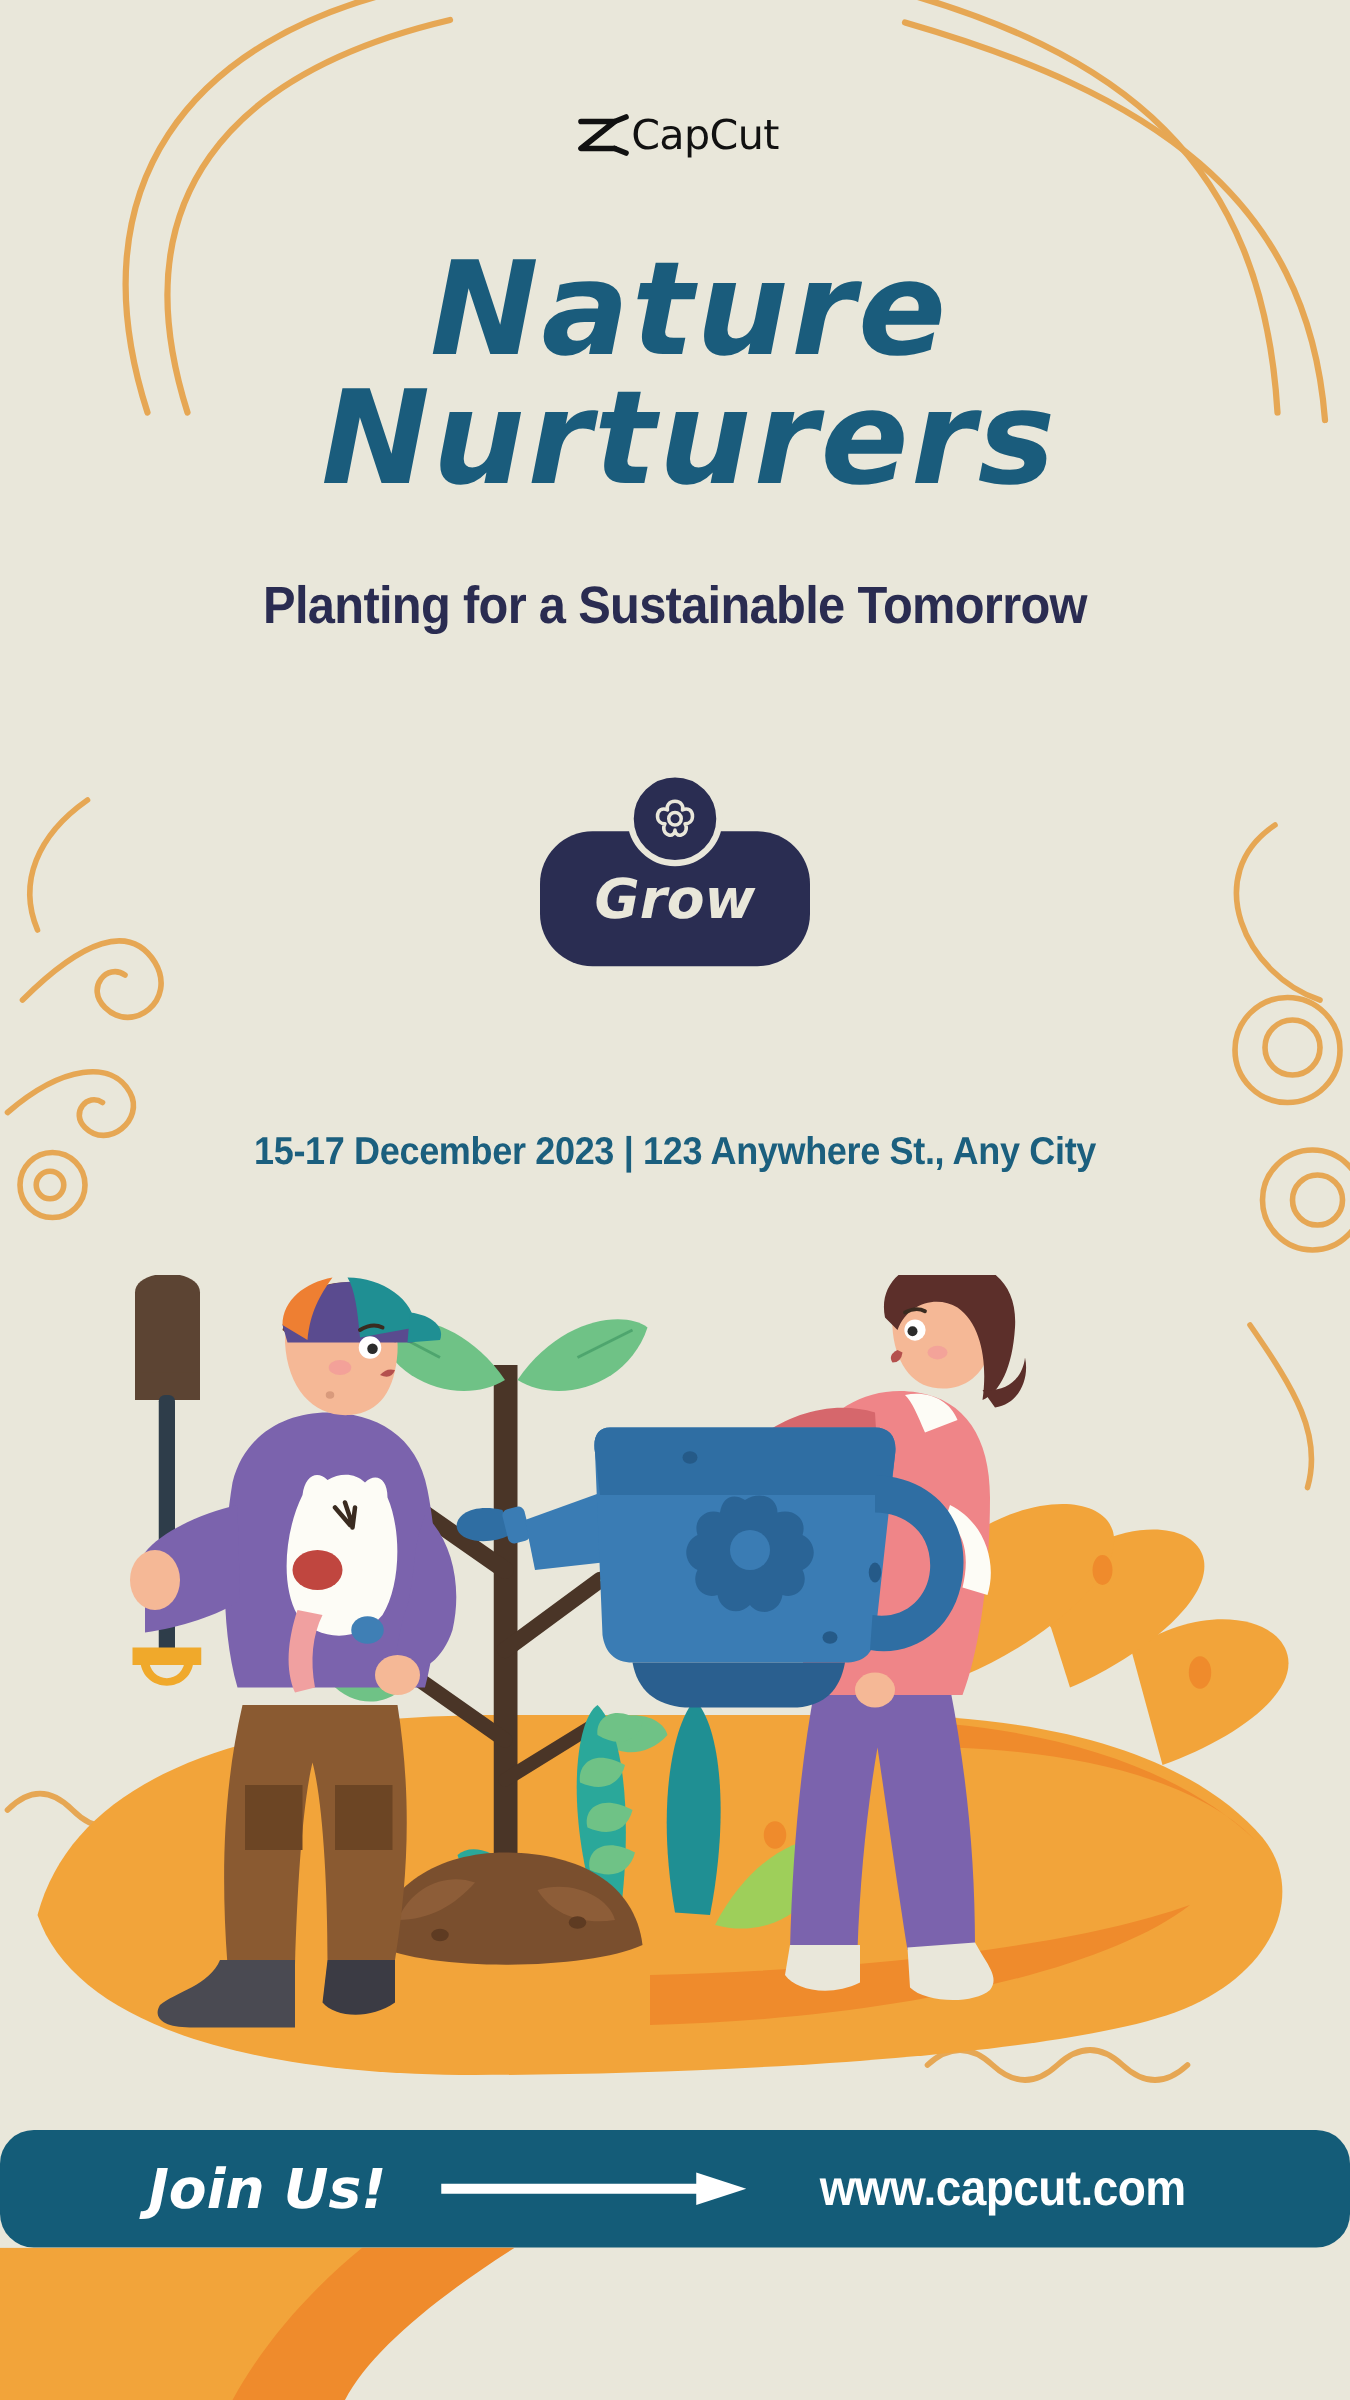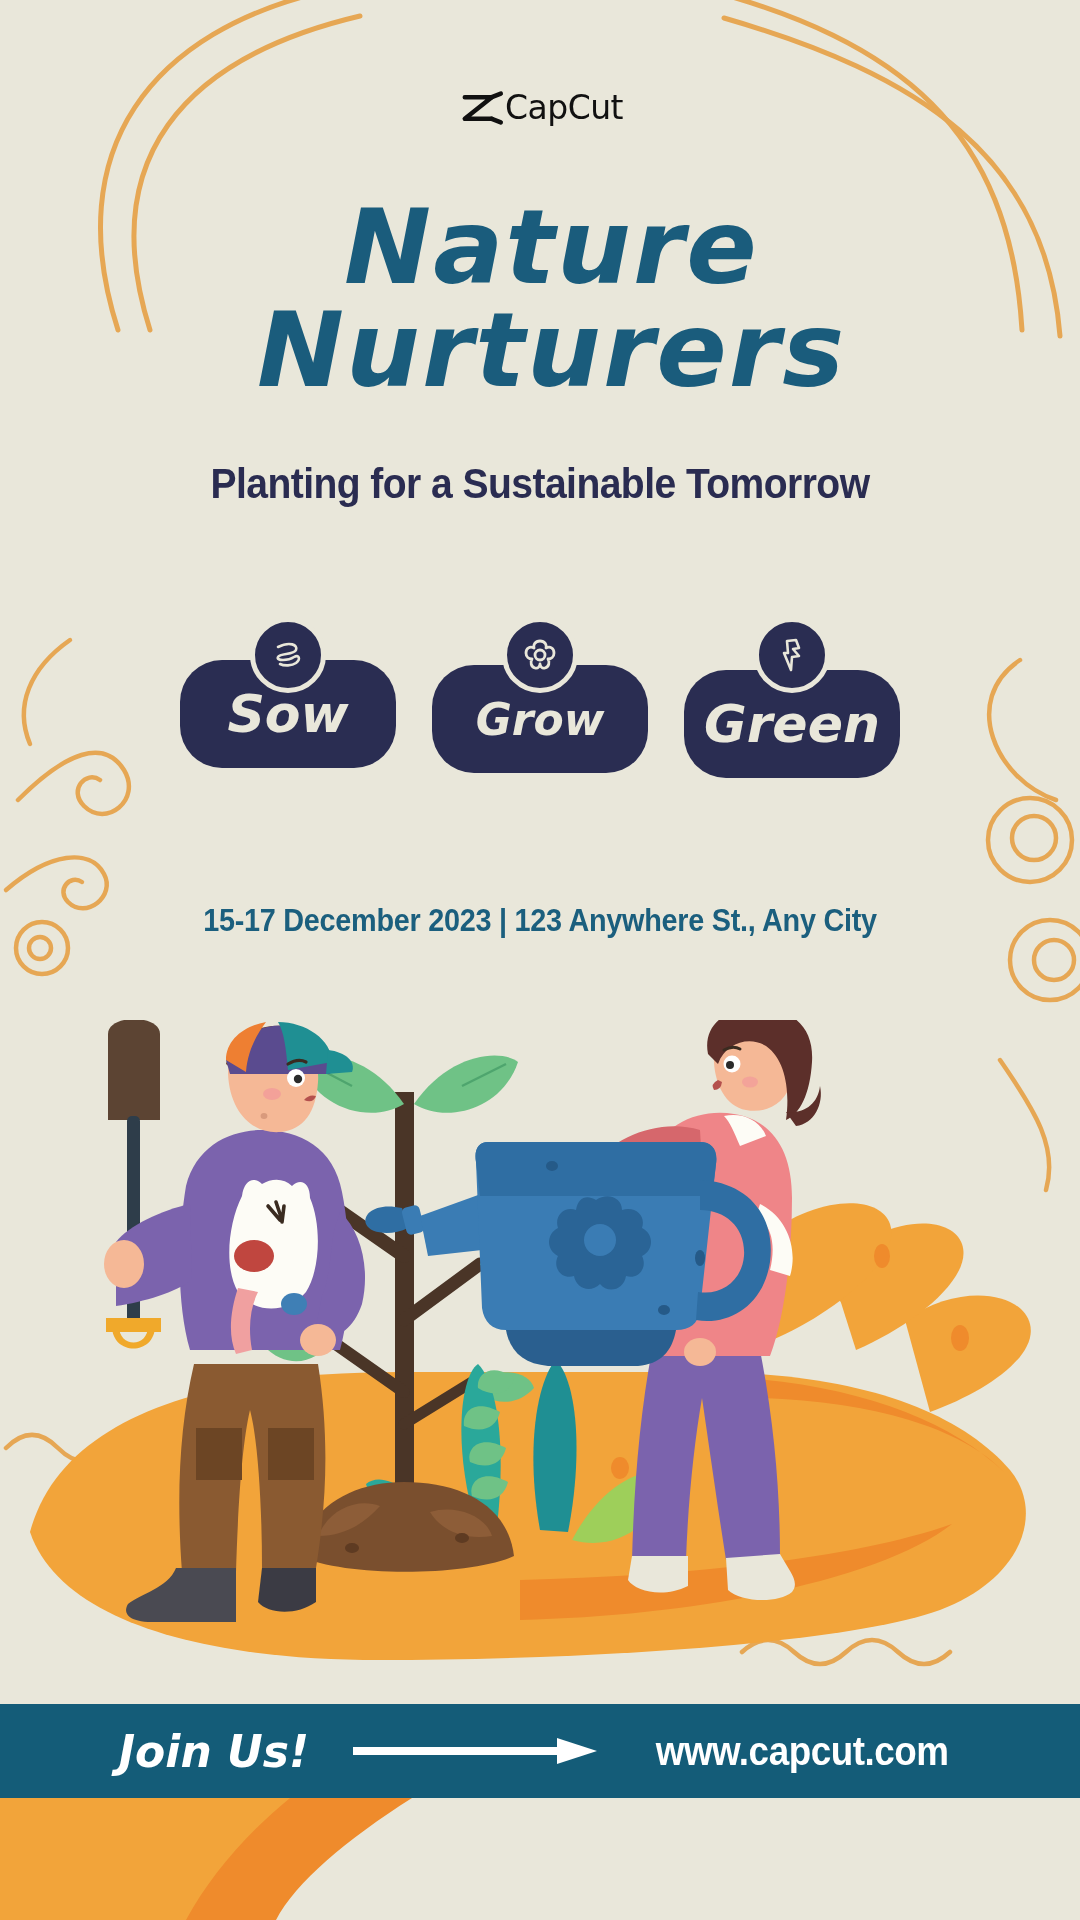--- a/index.html
+++ b/index.html
@@ -79,21 +79,21 @@
     transform:scaleX(0.93);
   }
 
   
   .illus { position:absolute; left:0; top:1020px; width:1080px; height:680px; }
 
   
   .footer {
     position:absolute; left:0; bottom:122px; width:1080px; height:94px;
     background:#145c78;
-    display:flex; align-items:center; justify-content:center; gap:42px;
+    display:flex; align-items:center; justify-content:center; gap:42px;border-radius:27px;
   }
   .join {
     color:#ffffff;
     font-family:"DejaVu Sans", sans-serif;
     font-weight:700; font-style:italic; font-size:44px;
   }
   .arrow { width:250px; height:30px; }
   .url {
     color:#ffffff;
     font-family:"Liberation Sans", sans-serif;
@@ -156,54 +156,34 @@
 
   <h1 class="headline">
     <span>Nature</span>
     <span class="headline-l2">Nurturers</span>
   </h1>
 
   <div class="subtitle">Planting for a Sustainable Tomorrow</div>
 
   <div class="pills">
 
-    <div class="pill-wrap">
-      <div class="badge">
-        <svg viewBox="0 0 40 40" aria-hidden="true" fill="none" stroke="#e9e7da" stroke-width="2.6" stroke-linecap="round" stroke-linejoin="round">
-          <path d="M 10 12 C 22 6 30 10 28 15 C 26 20 12 18 10 22 C 8 26 20 26 26 22 C 31 19 33 24 28 28 C 24 31 16 31 12 29"></path>
-        </svg>
-      </div>
-      <div class="pill pill-sow">
-        <span>Sow</span>
-      </div>
-    </div>
 
     <div class="pill-wrap">
       <div class="badge">
         <svg viewBox="0 0 40 40" aria-hidden="true" fill="none" stroke="#e9e7da" stroke-width="2.8" stroke-linejoin="round">
           <path d="M 20 6 C 25 6 27 10 26 13 C 30 11 34 13 34 18 C 34 22 31 24 28 24 C 30 27 29 32 25 33 C 22 34 20 31 20 29
                    C 20 31 18 34 15 33 C 11 32 10 27 12 24 C 9 24 6 22 6 18 C 6 13 10 11 14 13 C 13 10 15 6 20 6 Z"></path>
           <circle cx="20" cy="20" r="5"></circle>
         </svg>
       </div>
       <div class="pill pill-grow">
         <span>Grow</span>
       </div>
     </div>
 
-    <div class="pill-wrap">
-      <div class="badge">
-        <svg viewBox="0 0 40 40" aria-hidden="true" fill="none" stroke="#e9e7da" stroke-width="2.6" stroke-linejoin="round" stroke-linecap="round">
-          <path d="M 24 5 L 15 6 L 16 18 L 12 18 L 19 35 L 20 22 L 27 21 L 21 14 L 27 13 Z"></path>
-        </svg>
-      </div>
-      <div class="pill pill-green">
-        <span>Green</span>
-      </div>
-    </div>
   </div>
 
   <div class="eventinfo">15-17 December 2023  |  123 Anywhere St., Any City</div>
 
   <svg class="illus" viewBox="0 0 1080 680" aria-hidden="true">
 
     <g>
       <path d="M 905 300 C 960 262 1022 272 1030 304 C 1038 336 986 372 930 392 Z" fill="#f2a43a"></path>
       <path d="M 830 248 C 880 196 950 192 962 224 C 974 258 912 306 856 330 Z" fill="#f2a43a"></path>
       <path d="M 742 236 C 800 176 878 170 890 204 C 902 240 830 296 772 320 Z" fill="#f2a43a"></path>

